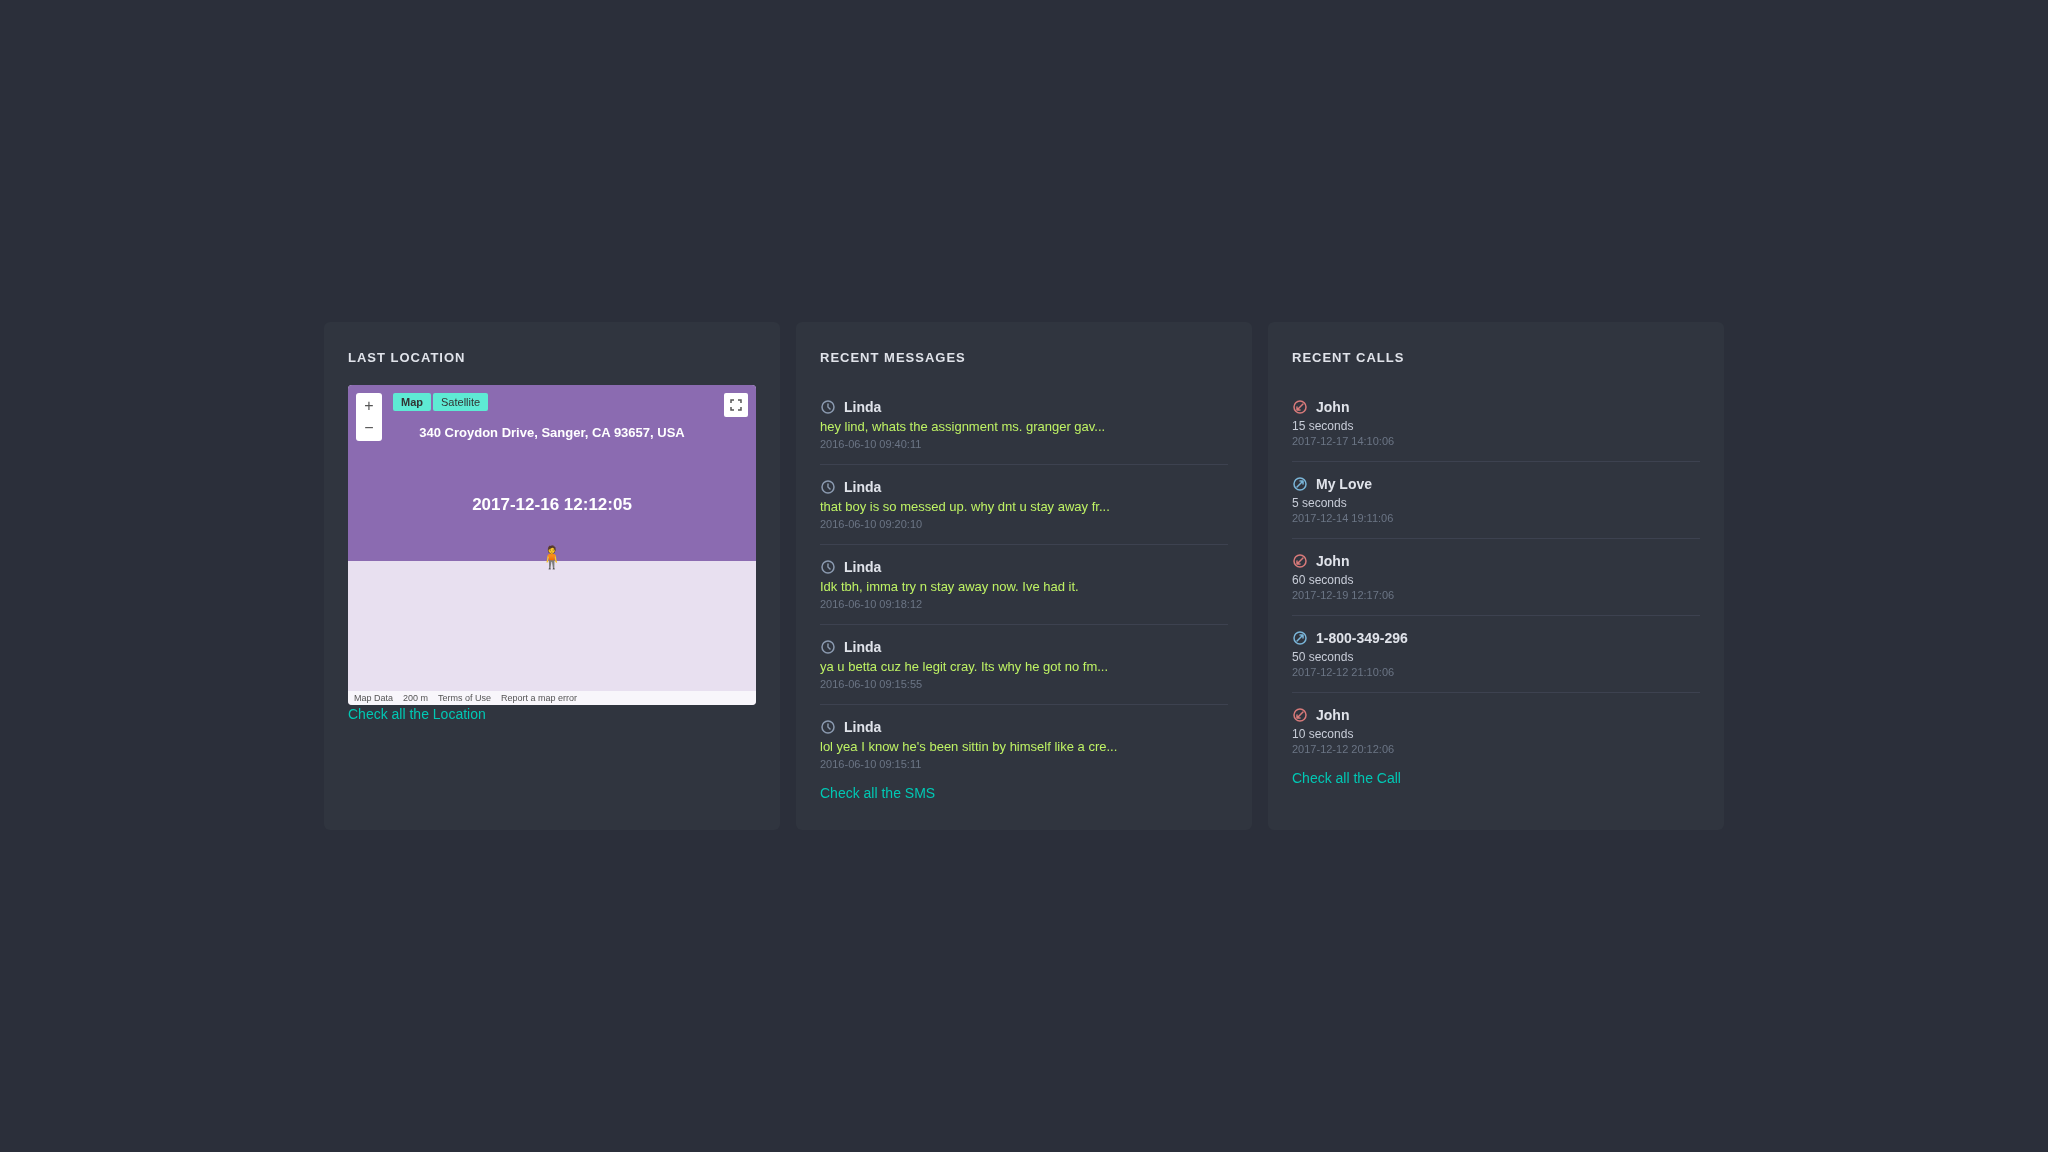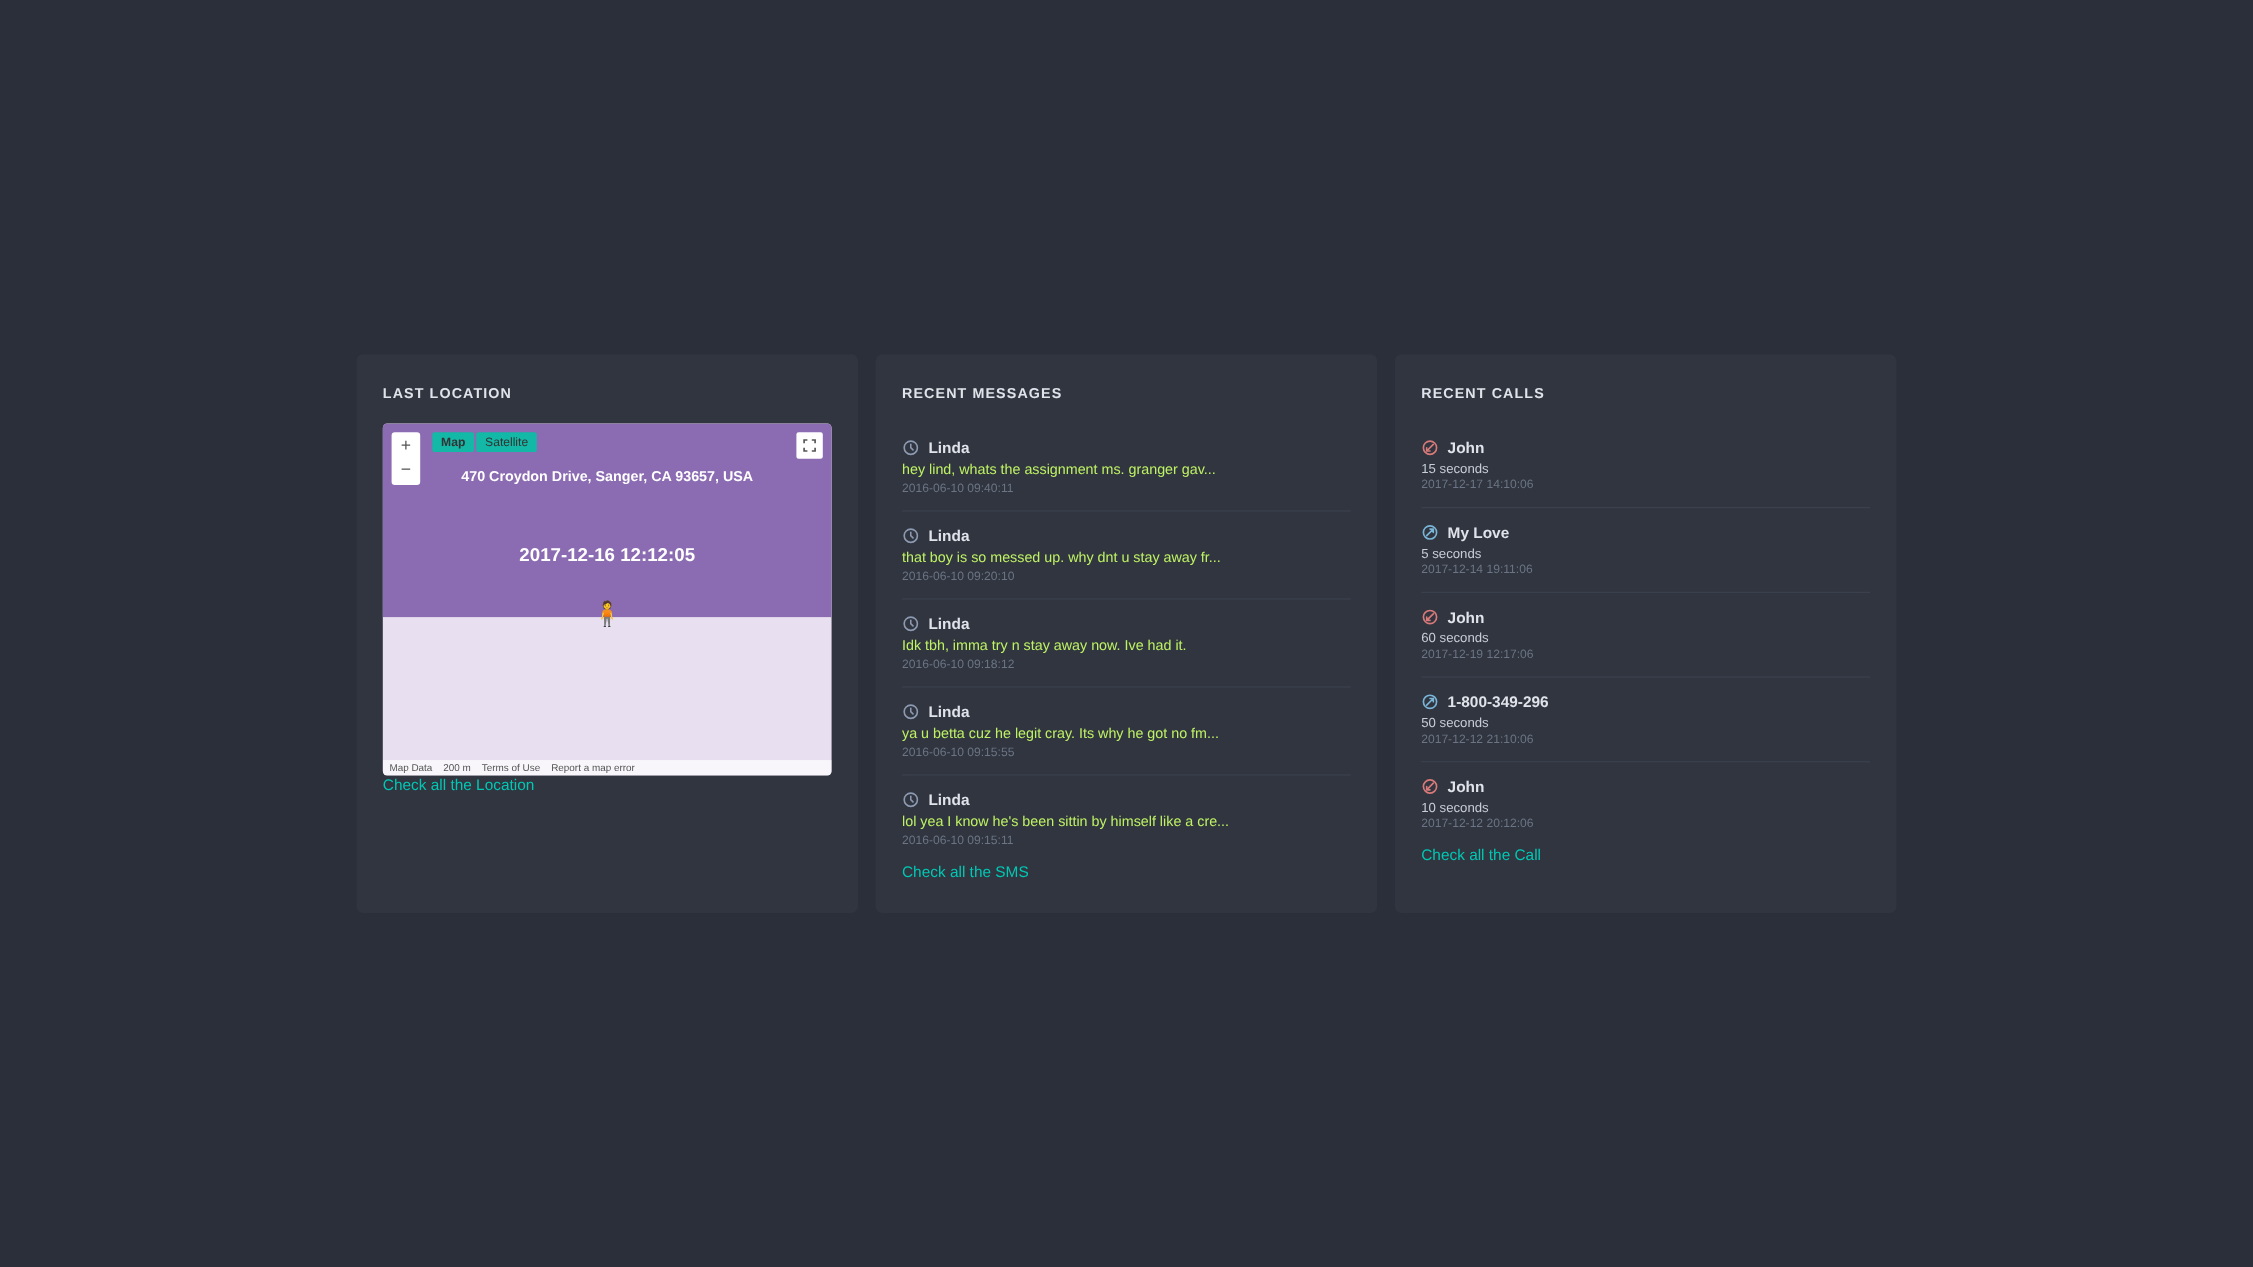--- a/index.html
+++ b/index.html
@@ -122,21 +122,21 @@
 
     .map-tabs {
       position: absolute;
       top: 8px;
       left: 45px;
       display: flex;
       gap: 2px;
     }
 
     .map-tab {
-      background: #14b8a6;
+      background: #5eead4;
       border: none;
       border-radius: 2px;
       padding: 3px 8px;
       font-size: 11px;
       color: #333;
       cursor: pointer;
     }
 
     .map-tab.active {
       font-weight: 700;
@@ -228,21 +228,21 @@
 <body>
 
 <div class="dashboard">
 
   <div class="panel">
     <div class="panel-title">LAST LOCATION</div>
 
     <div class="map-container">
 
       <div class="map-purple-overlay">
-        <div class="map-address">470 Croydon Drive, Sanger, CA 93657, USA</div>
+        <div class="map-address">340 Croydon Drive, Sanger, CA 93657, USA</div>
         <div class="map-datetime">2017-12-16 12:12:05</div>
       </div>
 
       <div class="map-controls">
         <button class="map-zoom-btn">+</button>
         <button class="map-zoom-btn">−</button>
       </div>
 
       <div class="map-tabs">
         <button class="map-tab active">Map</button>

